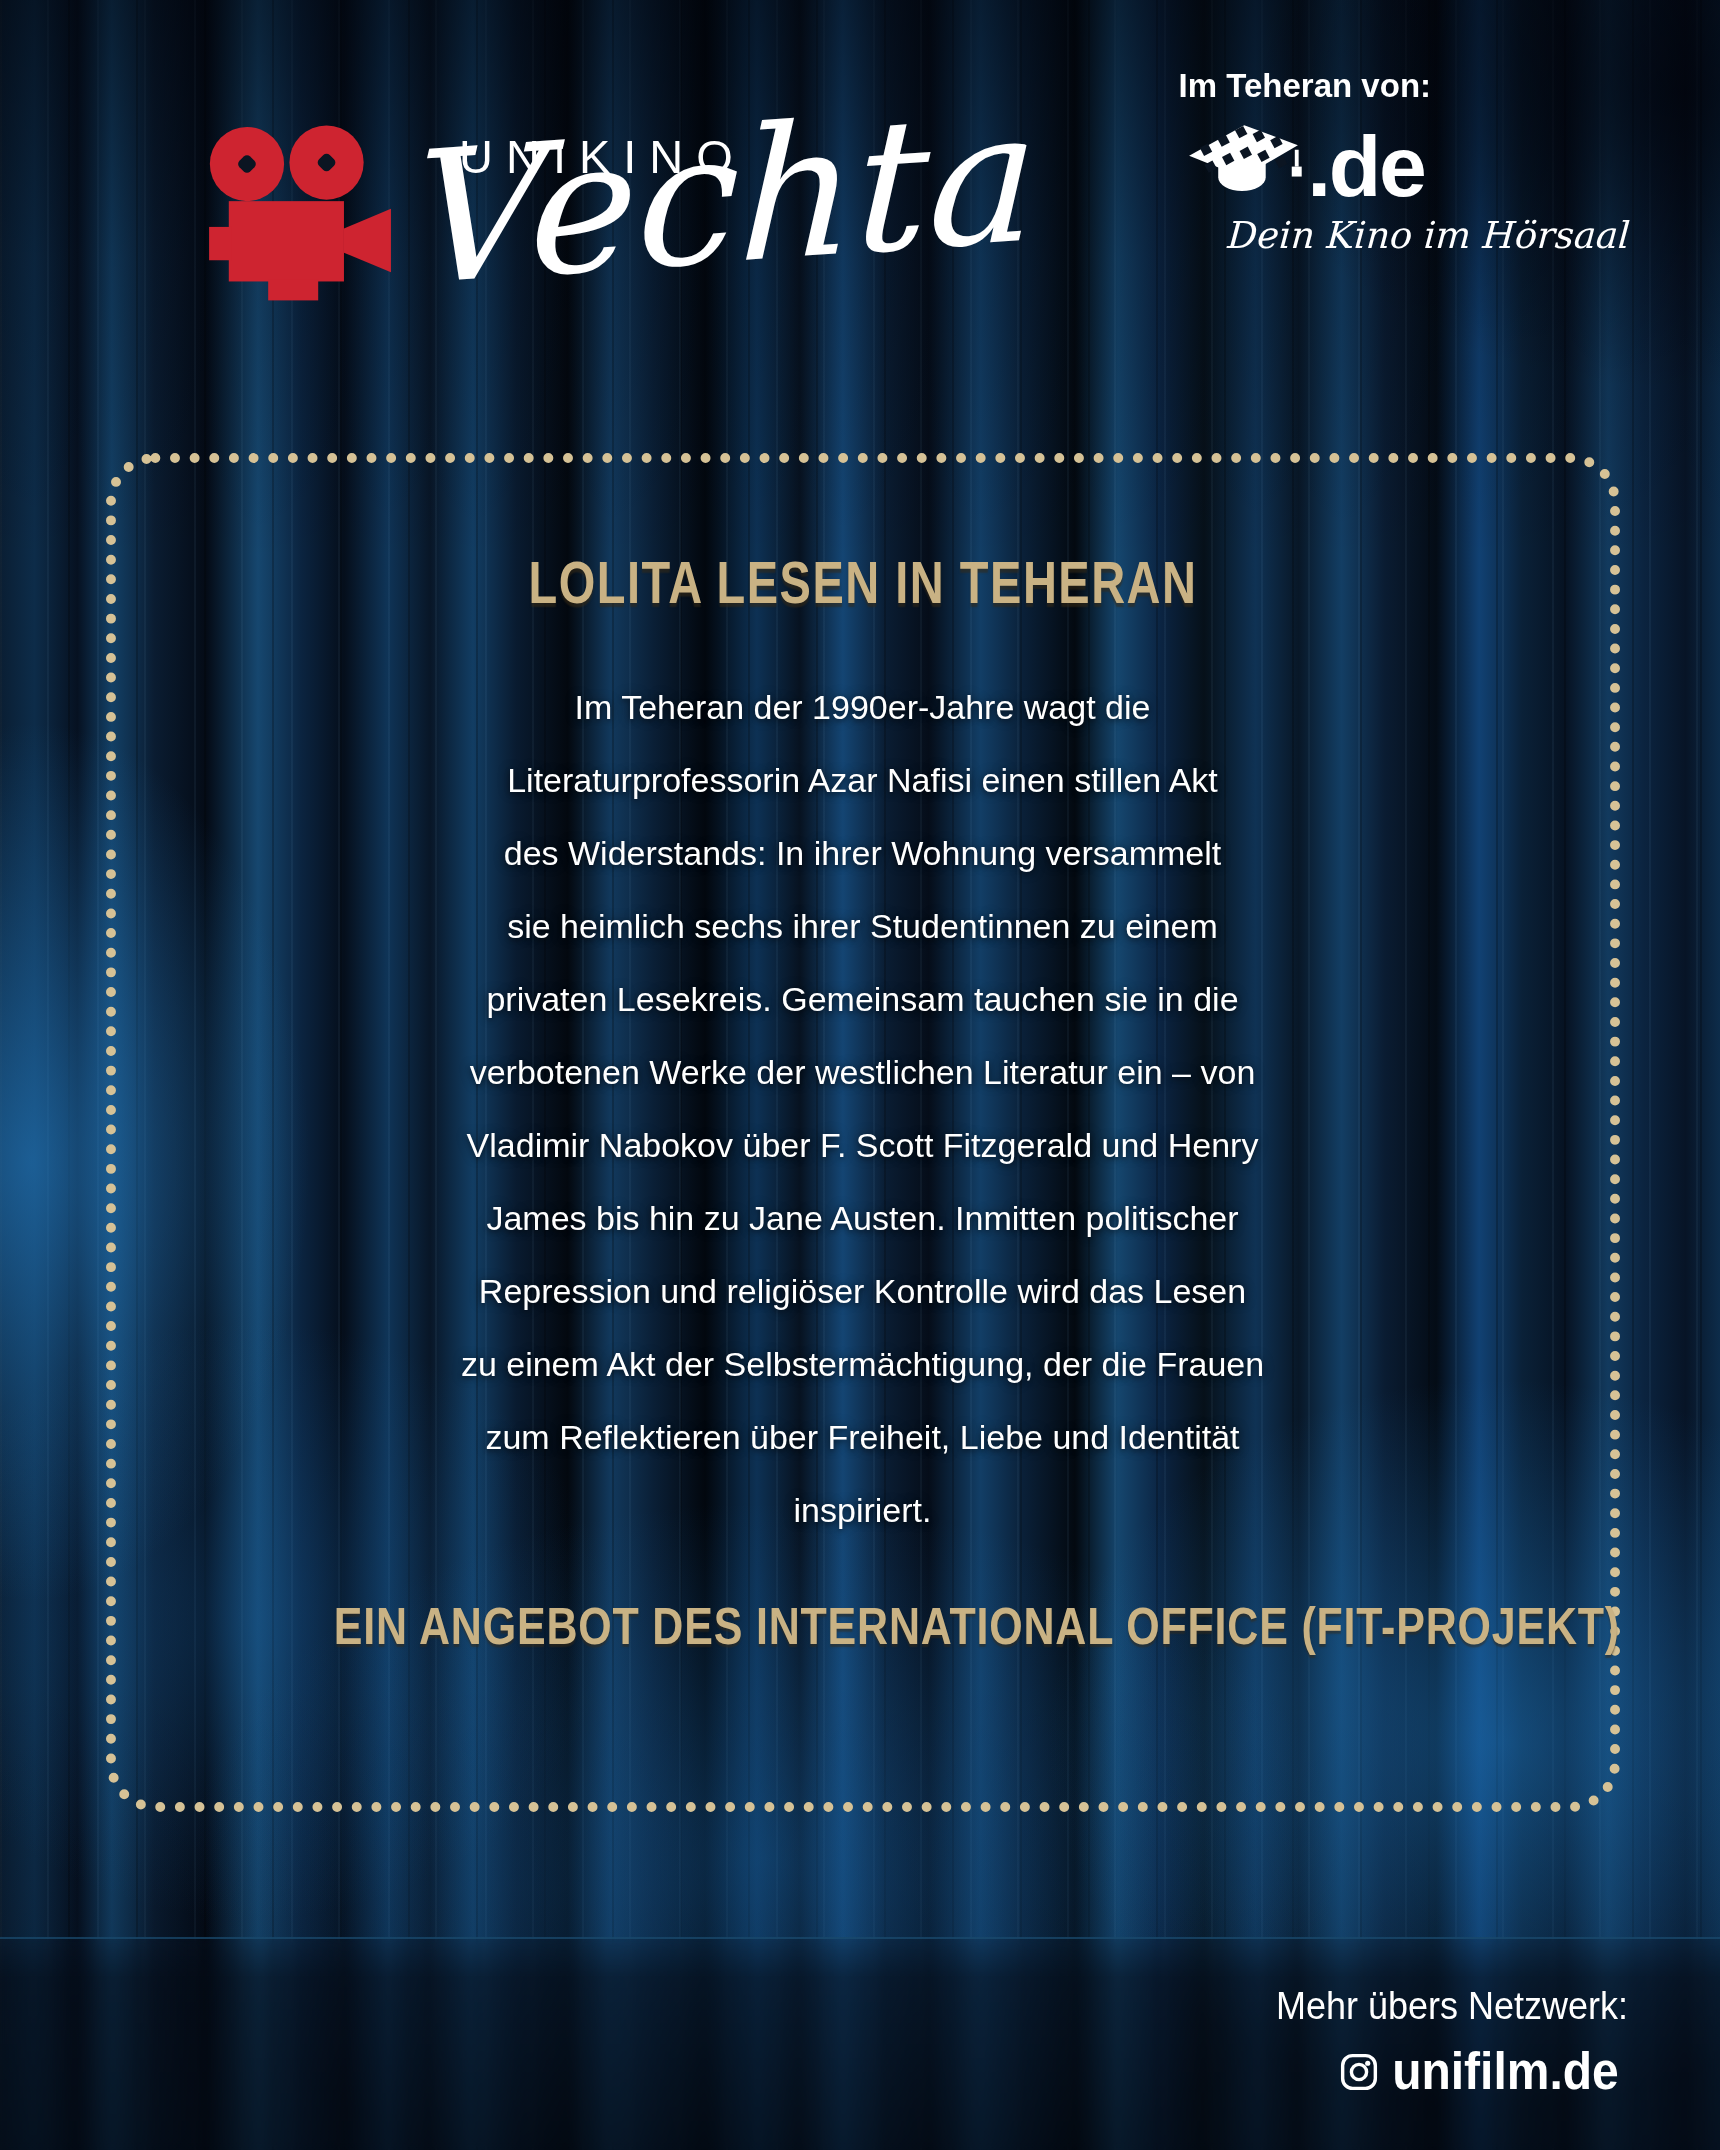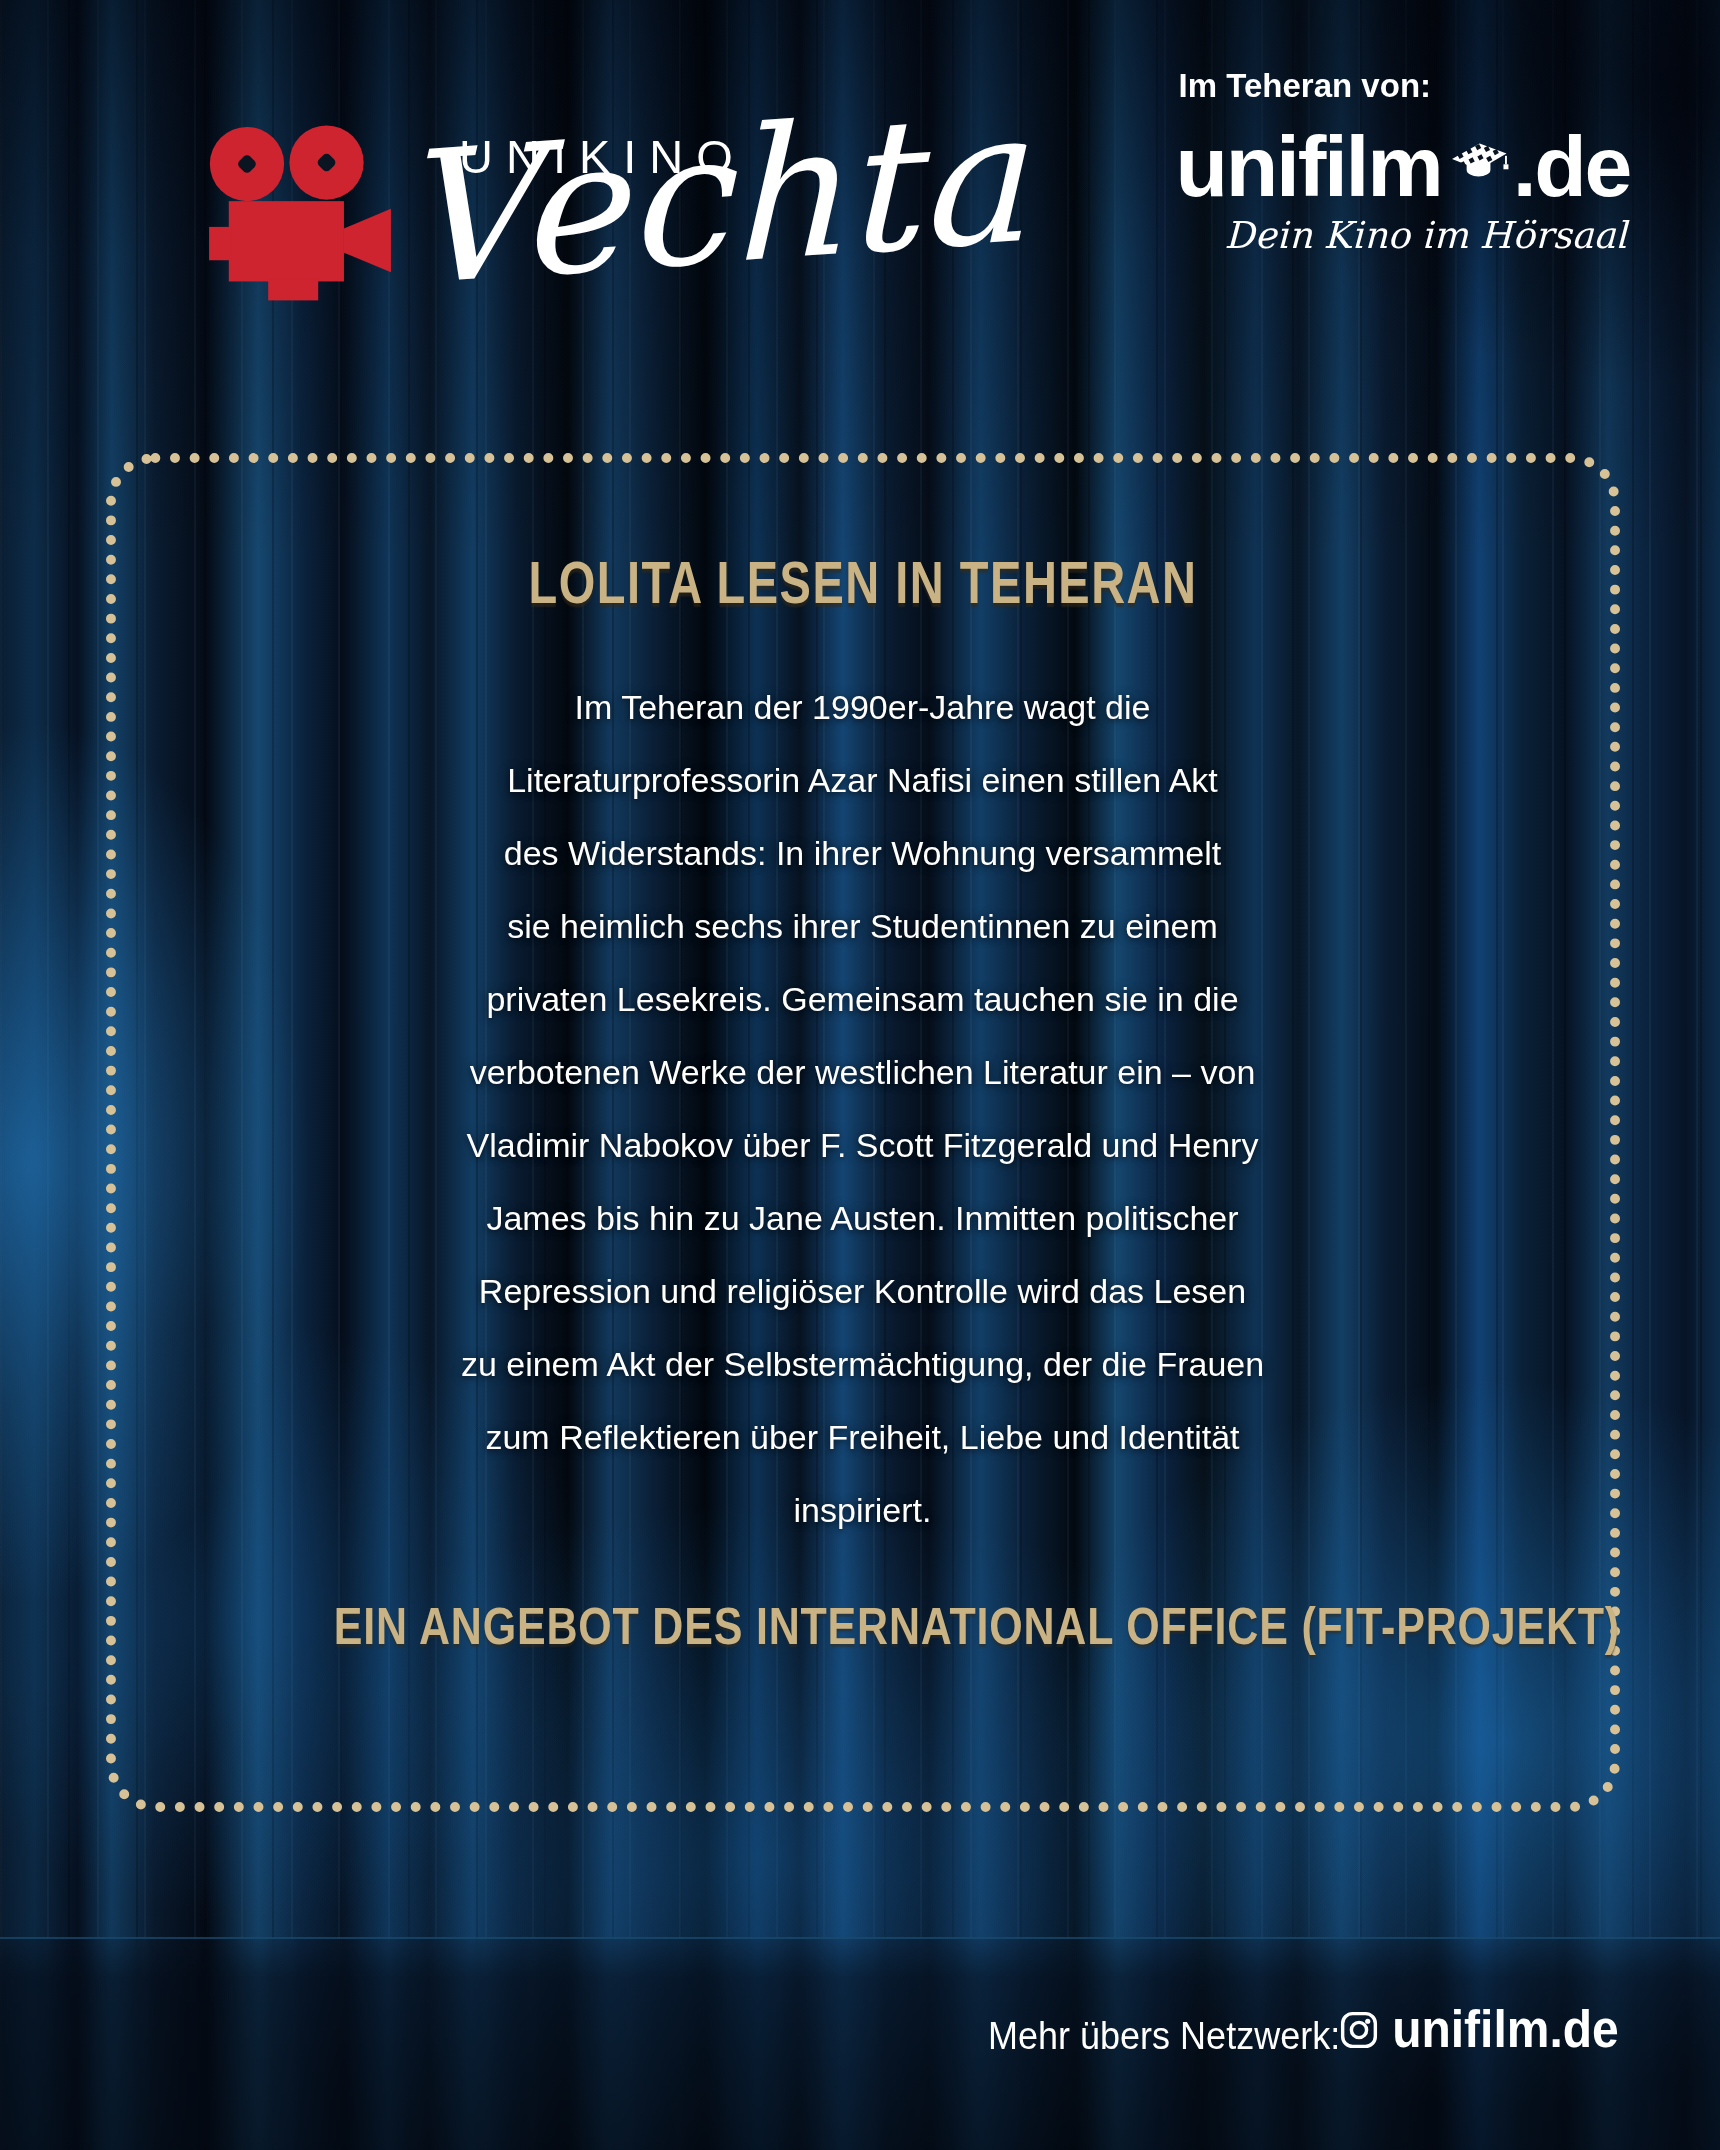--- a/index.html
+++ b/index.html
@@ -93,21 +93,21 @@
 
   
   .footer-band {
     position: absolute; left: 0; top: 1937px; width: 1720px; height: 214px;
     background: linear-gradient(180deg, rgba(8,20,36,0.18) 0%, rgba(4,10,20,0.52) 18%, rgba(3,8,16,0.62) 100%);
     border-top: 2.3px solid rgba(52,150,215,0.35);
     backdrop-filter: blur(3.8px);
   }
   .footer-network {
     position: absolute; right: 92px; top: 1985px;
-    display: flex; flex-direction: row; align-items: flex-end;
+    display: flex; flex-direction: column; align-items: flex-end;
   }
   .footer-more {
     color: #ffffff; font-size: 36px; font-weight: 500;
     transform: scaleY(1.1); transform-origin: right center; white-space: nowrap;
   }
   .footer-handle-row { display: flex; align-items: center; gap: 14px; margin-top: 17px; margin-right: 9.2px; }
   .footer-handle {
     color: #ffffff; font-size: 48px; font-weight: bold;
     transform: scaleY(1.08); transform-origin: center; white-space: nowrap;
   }
@@ -131,21 +131,20 @@
       <rect x="-10" y="-10" width="20" height="20" rx="6" transform="translate(167,61) rotate(45)"></rect>
     </g>
   </svg>
 
   <div class="unikino">UNIKINO</div>
   <div class="vechta">Vechta</div>
 
   <div class="network-block">
     <div class="network-heading">Im Teheran von:</div>
     <div class="unifilm-row">
-      <span class="unifilm-txt">unifilm</span>
       <svg class="mortarboard" width="121" height="86" viewBox="0 0 158 112" aria-hidden="true">
 
         <path d="M46,52 h62 v24 a31,18 0 0 1 -62,0 z" fill="#ffffff"></path>
 
         <polygon points="8,48 80,8 150,34 78,76" fill="#ffffff"></polygon>
 
         <g fill="#0b1522">
           <rect x="-6" y="-6" width="12" height="12" transform="translate(30,40) rotate(-28)"></rect>
           <rect x="-6" y="-6" width="12" height="12" transform="translate(53,28) rotate(-28)"></rect>
           <rect x="-6" y="-6" width="12" height="12" transform="translate(76,17) rotate(-28)"></rect>

